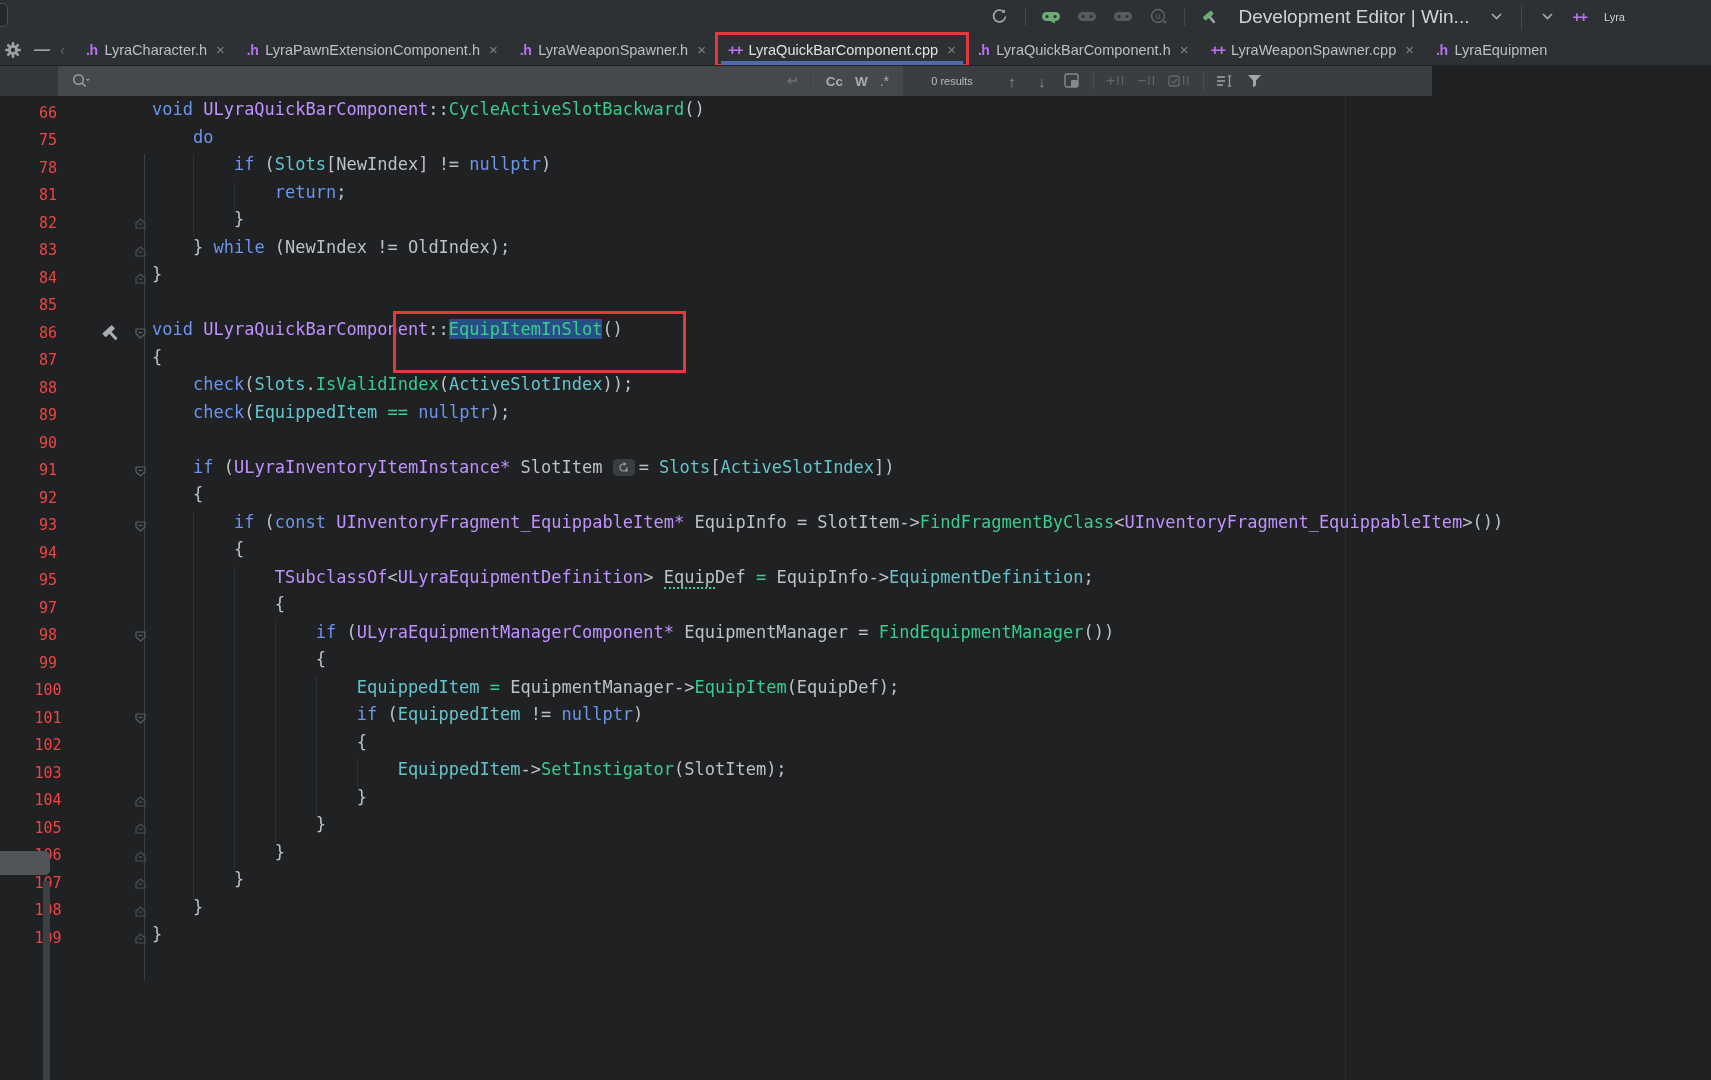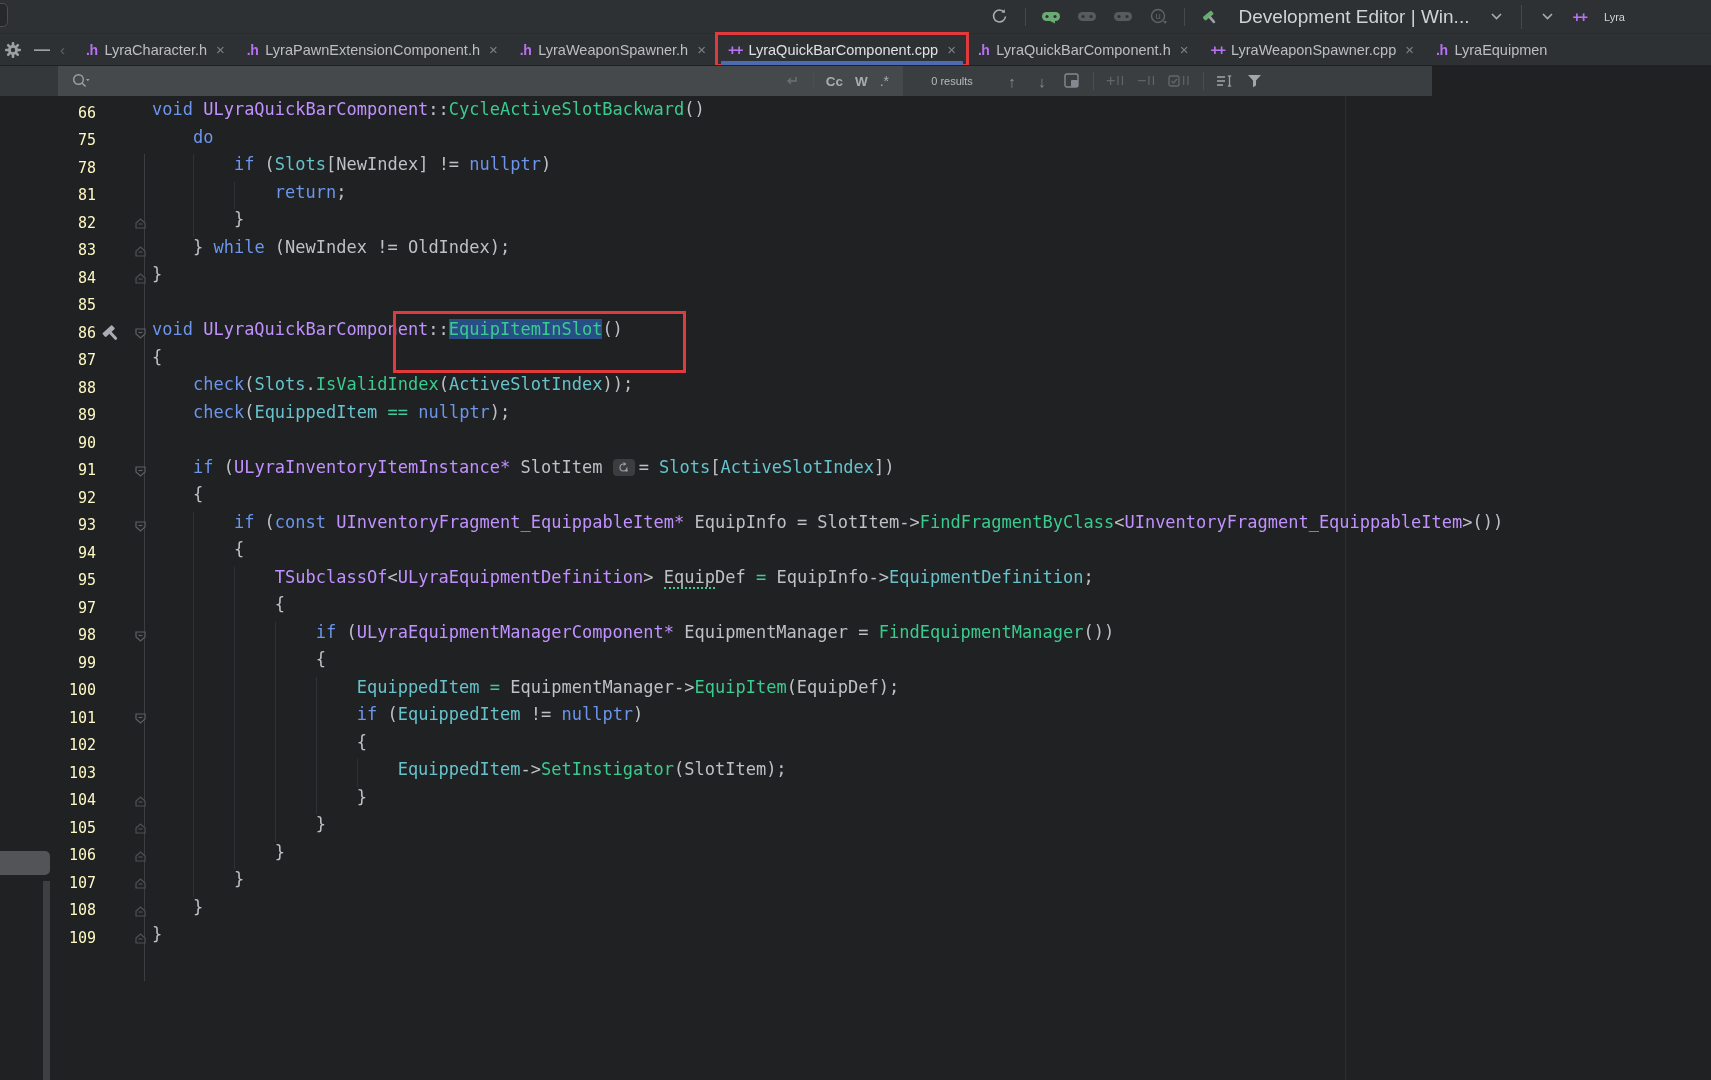--- a/index.html
+++ b/index.html
@@ -51,21 +51,21 @@
   .occ { display:flex; align-items:flex-end; color:#63676C; font-size:14px; margin:0 6px; }
   .occ .big { font-size:16px; line-height:14px; }
   .occ .sub { font-size:12px; letter-spacing:1px; margin-left:1px;text-align:right; }
 
   
   #editor { position:absolute; left:0; top:96px; width:1711px; height:984px; background:#1F2123; }
   #margin-guide { position:absolute; left:1345px; top:0; width:1px; height:100%; background:#2B2E32; }
   #fold-guide { position:absolute; left:144px; top:58px; width:1px; height:827px; background:#3A3E42; }
   #lines { position:absolute; left:0; top:3px; width:100%; }
   .line { display:flex; height:27.5px; align-items:center; }
-  .ln { width:96px; text-align:right; color:#fef9c3; font:15px "DejaVu Sans Mono", monospace; flex:none; }
+  .ln { width:96px; text-align:center; color:#ef4444; font:15px "DejaVu Sans Mono", monospace; flex:none; }
   .gut { width:56px; height:27.5px; position:relative; flex:none; }
   .gut .fold { position:absolute; left:38px; top:7px; }
   .gut .hammer { position:absolute; left:4px; top:3px; }
   .code { position:relative; height:27.5px; line-height:27.5px;
           font:17px "DejaVu Sans Mono", monospace; white-space:pre; color:var(--pln); }
   .guide { position:absolute; top:0; width:1px; height:27.5px; background:#2E3236; }
   .tok-kw { color:var(--kw); } .tok-cl { color:var(--cl); } .tok-me { color:var(--me); }
   .tok-fl { color:var(--fl); } .tok-pl { color:var(--pln); } .tok-og { color:var(--og); }
   .tok-se { color:var(--me); background:var(--selbg); }
   .tok-ul { color:var(--pln); border-bottom:2px dotted var(--me); padding-bottom:0px;margin-top:12px; }

